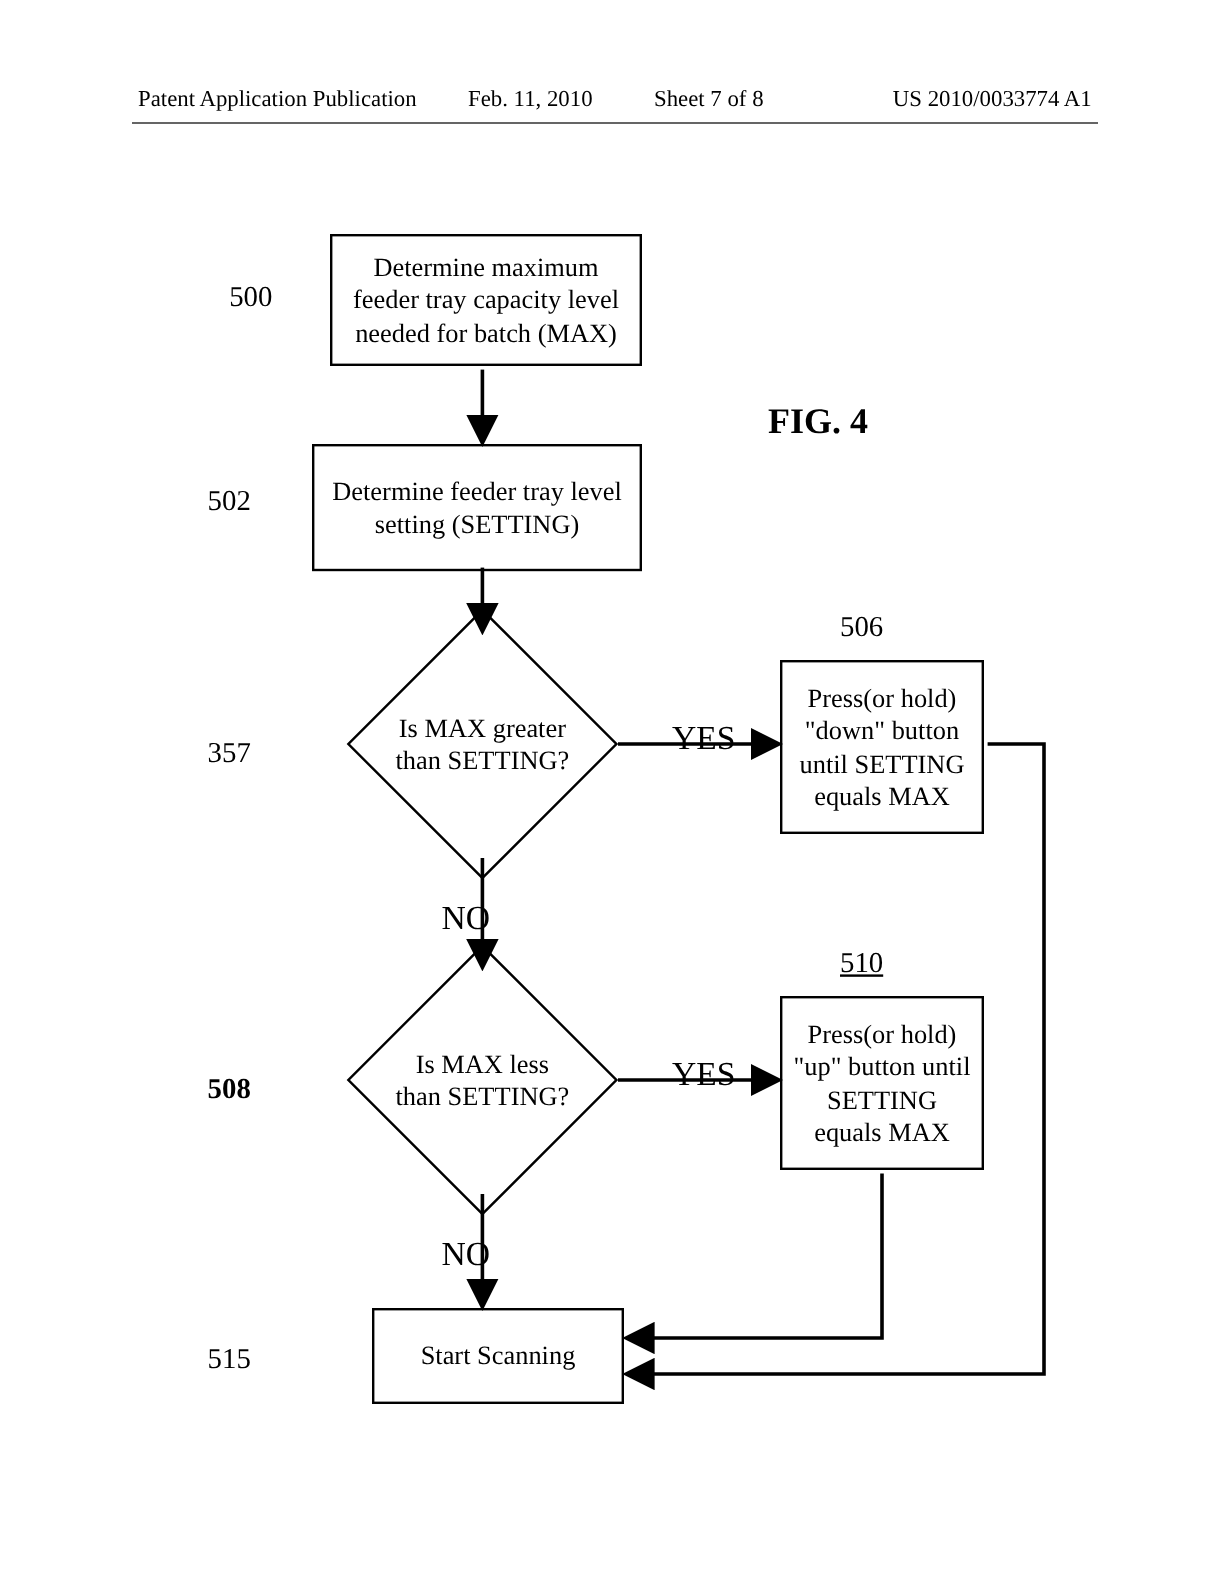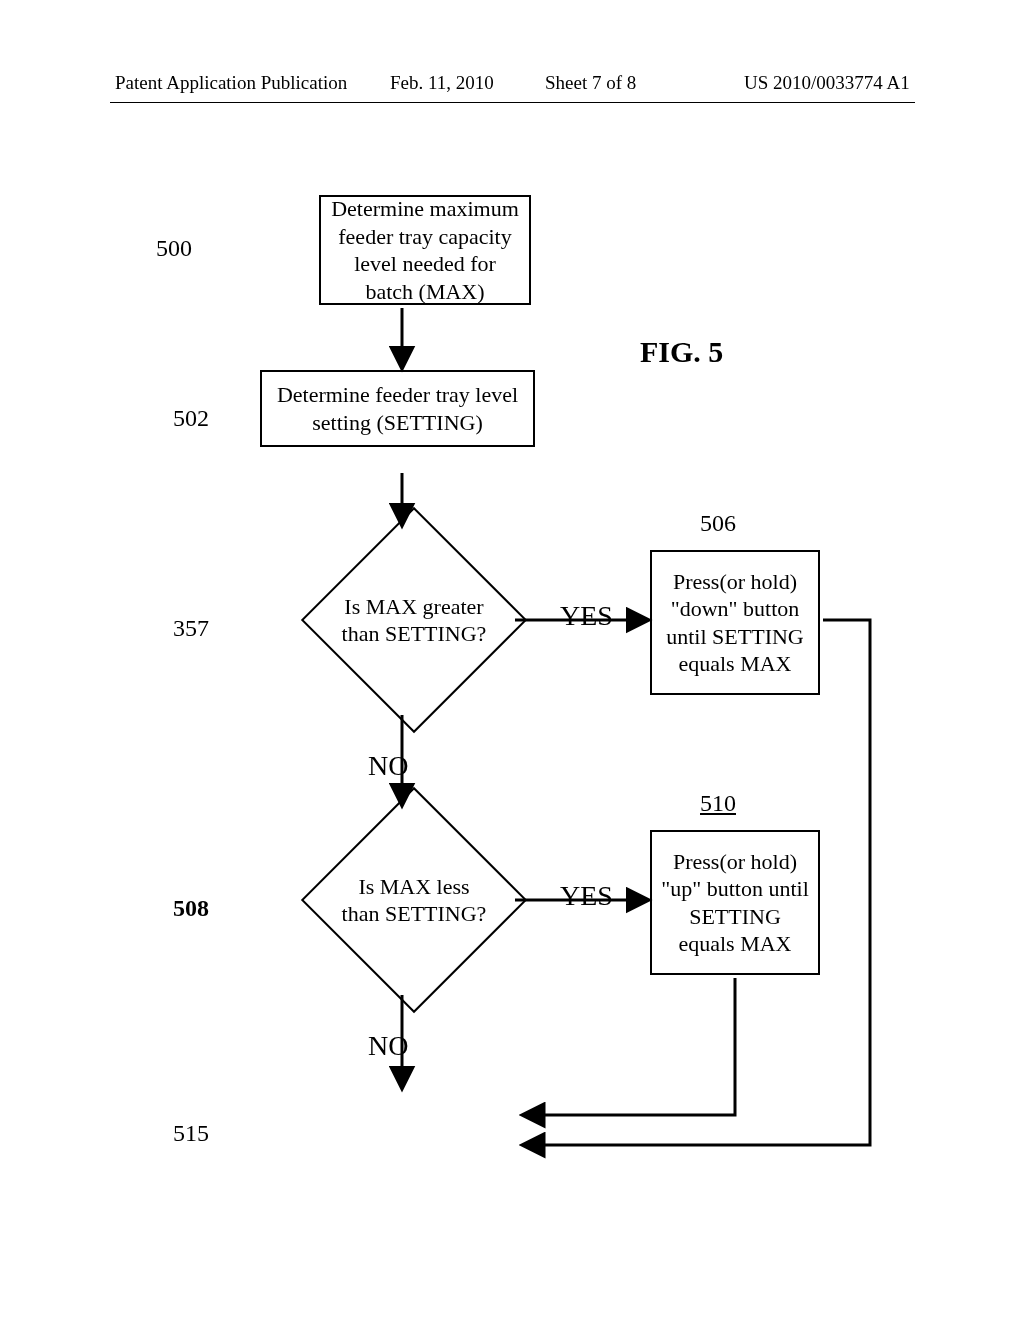--- a/index.html
+++ b/index.html
@@ -55,21 +55,20 @@
     justify-content: center;
     text-align: center;
     font-size: 22px;
     line-height: 1.25;
     padding: 4px 8px;
     box-sizing: border-box;
   }
 
   .diamond-wrap {
     position: absolute;
-    margin-left: 12px;
   }
   .diamond {
     width: 100%;
     height: 100%;
     border: 2.5px solid #000;
     transform: rotate(45deg);
     box-sizing: border-box;
     background: #fff;
   }
   .diamond-label {
@@ -102,35 +101,35 @@
 <div class="page">
 
   <div class="header">
     <span class="left">Patent Application Publication</span>
     <span class="center">Feb. 11, 2010</span>
     <span class="sheet">Sheet 7 of 8</span>
     <span class="right">US 2010/0033774 A1</span>
     <div class="rule"></div>
   </div>
 
-  <div class="fig-label" style="left:640px; top:335px;">FIG. 5</div>
+  <div class="fig-label" style="left:640px; top:335px;">FIG. 4</div>
 
-  <div class="ref" style="left:156px; top:235px;">500</div>
+  <div class="ref" style="left:191px; top:235px;">500</div>
   <div class="ref" style="left:173px; top:405px;">502</div>
   <div class="ref" style="left:173px; top:615px;">357</div>
   <div class="ref" style="left:700px; top:510px;">506</div>
   <div class="ref" style="left:173px; top:895px;font-weight:bold;">508</div>
   <div class="ref" style="left:700px; top:790px;text-decoration:underline;">510</div>
   <div class="ref" style="left:173px; top:1120px;">515</div>
 
-  <div class="box" style="left:275px; top:195px; width:212px; height:110px;margin-left:44px;">
+  <div class="box" style="left:275px; top:195px; width:260px; height:110px;">
     <span>Determine maximum feeder tray capacity level needed for batch (MAX)</span>
   </div>
 
-  <div class="box" style="left:260px; top:370px; width:275px; height:77px;justify-content:flex-end;">
+  <div class="box" style="left:260px; top:370px; width:275px; height:106px;justify-content:flex-end;">
     <span>Determine feeder tray level setting (SETTING)</span>
   </div>
 
   <div class="diamond-wrap" style="left:322px; top:540px; width:160px; height:160px;">
     <div class="diamond"></div>
     <div class="diamond-label">
         <span style="max-width:150px">Is MAX greater than SETTING?</span>
       </div>
   </div>
 
@@ -142,20 +141,23 @@
     <div class="diamond"></div>
     <div class="diamond-label">
         <span style="max-width:150px">Is MAX less than SETTING?</span>
       </div>
   </div>
 
   <div class="box" style="left:650px; top:830px; width:170px; height:145px;">
     <span>Press(or hold) "up" button until SETTING equals MAX</span>
   </div>
 
+  <div class="box" style="left:310px; top:1090px; width:210px; height:80px;">
+    <span>Start Scanning</span>
+  </div>
 
   <div class="edge-label" style="left:560px; top:600px;">YES</div>
   <div class="edge-label" style="left:368px; top:750px;">NO</div>
   <div class="edge-label" style="left:560px; top:880px;">YES</div>
   <div class="edge-label" style="left:368px; top:1030px;">NO</div>
 
   <svg class="overlay">
     <defs>
       <marker id="arrow" viewBox="0 0 12 12" refX="10" refY="6" markerWidth="9" markerHeight="9" orient="auto-start-reverse">
         <path d="M 0 0 L 12 6 L 0 12 z" fill="#000"></path>

